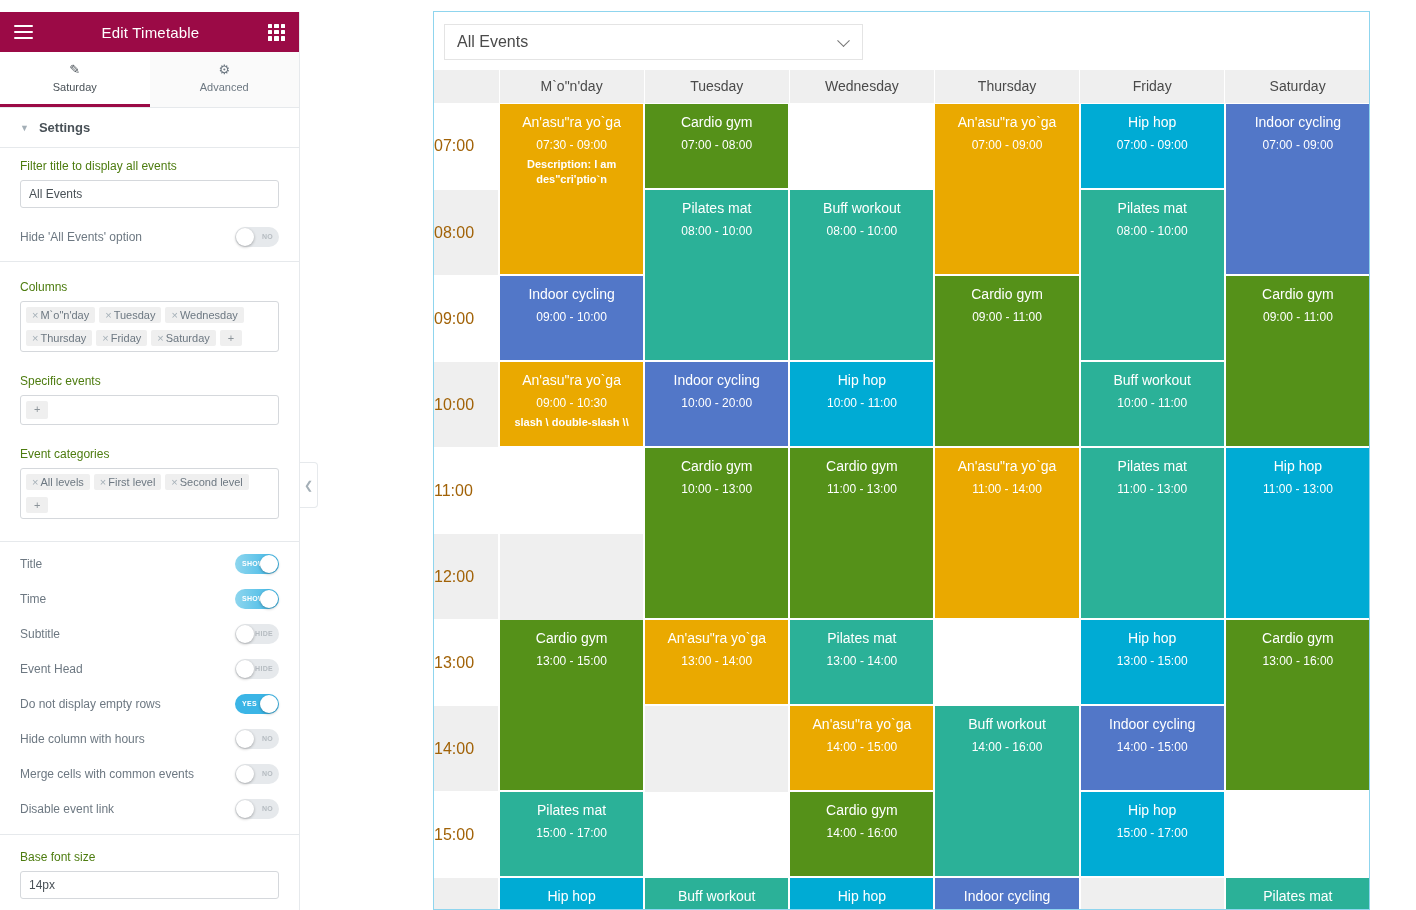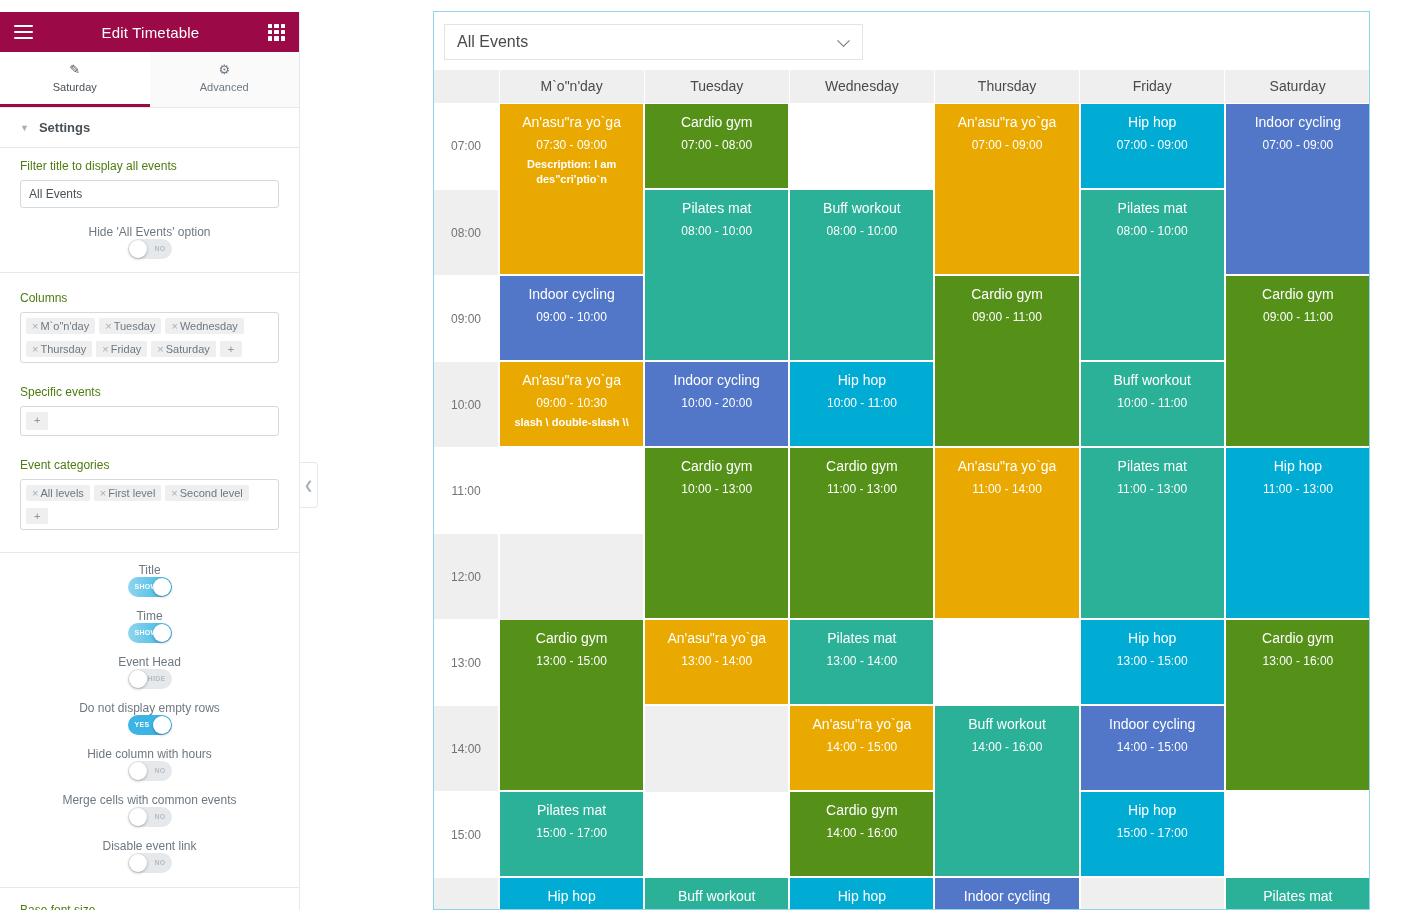--- a/index.html
+++ b/index.html
@@ -54,21 +54,21 @@
 
   .ctl { padding: 11px 20px; }
   .ctl-label { font-size: 12px; color: #4d7c0f; margin-bottom: 7px; }
   .txt-input {
     width: 100%; height: 28px; border: 1px solid #d5d8dc; border-radius: 3px;
     background: #fff; font-size: 12px; color: #495157;
     padding: 0 8px; font-family: inherit; outline: none;
   }
   .row-ctl {
     display: flex; align-items: center; justify-content: space-between;
-    padding: 6px 20px; min-height: 35px; flex-direction: column;
+    padding: 6px 20px; min-height: 35px;
   }
   .row-label { font-size: 12px; color: #6d7882; }
   .divider { height: 1px; background: #e6e9ec; margin: 7px 0; }
 
   
   .switch { position: relative; width: 44px; height: 20px; border-radius: 10px; cursor: pointer; flex: none; }
   .switch .track { position:absolute; inset:0; border-radius:10px; }
   .switch .knob {
     position: absolute; top: 1px; width: 18px; height: 18px; border-radius: 50%;
     background: #fff; box-shadow: 0 1px 3px rgba(0,0,0,.3);
@@ -128,21 +128,21 @@
 
   table.tt { border-collapse: collapse; table-layout: fixed; width: 936px; }
   table.tt th.hcorner { width: 65px; }
   table.tt th.dayh {
     height: 33px; background: #efefef; color: #4a4a4a;
     font-size: 14px; font-weight: 400; text-align: center;
     border-left: 1px solid #fff; border-bottom:1px solid #fff;
   }
   table.tt th.hcorner { background: #efefef; border-bottom:1px solid #fff; }
   td.hourcell {
-    width: 65px; text-align: center; font-size: 12px; color: #737373;
+    width: 65px; text-align: left; font-size: 16px; color: #a16207;
     vertical-align: middle; border-bottom: 1px solid #fff;
   }
   td.hourcell.odd { background: #ffffff; }
   td.hourcell.even { background: #efefef; }
   td.ecell { vertical-align: top; padding: 0; border-left: 2px solid #fff; }
   td.ecell.blank-odd { background: #ffffff; }
   td.ecell.blank-even { background: #efefef; }
   .ev {
     width: 100%; height: 100%; color: #fff; text-align: center;
     padding: 10px 6px; cursor: pointer; overflow: hidden;
@@ -254,20 +254,28 @@
         </div>
         <div class="row-ctl">
           <span class="row-label">Time</span>
           <span class="switch on">
             <span class="track"></span>
             <span class="lbl">SHOW</span>
             <span class="knob"></span>
           </span>
         </div>
         <div class="row-ctl">
+          <span class="row-label">Subtitle</span>
+          <span class="switch off">
+            <span class="track"></span>
+            <span class="lbl">HIDE</span>
+            <span class="knob"></span>
+          </span>
+        </div>
+        <div class="row-ctl">
           <span class="row-label">Event Head</span>
           <span class="switch off">
             <span class="track"></span>
             <span class="lbl">HIDE</span>
             <span class="knob"></span>
           </span>
         </div>
         <div class="row-ctl">
           <span class="row-label">Do not display empty rows</span>
           <span class="switch on solid">

